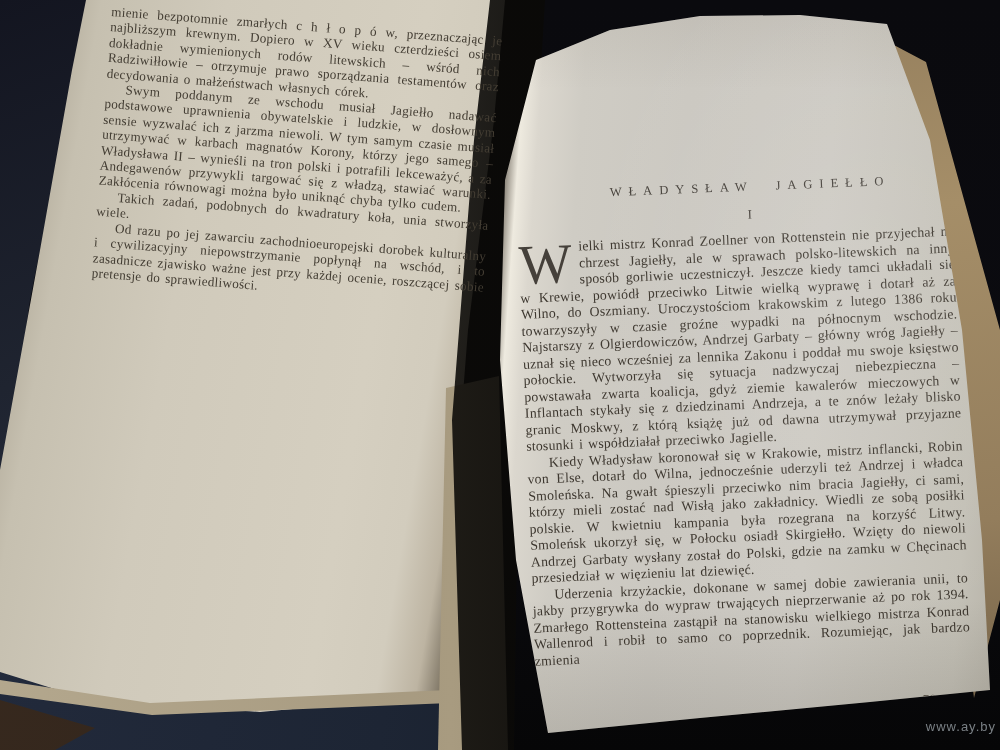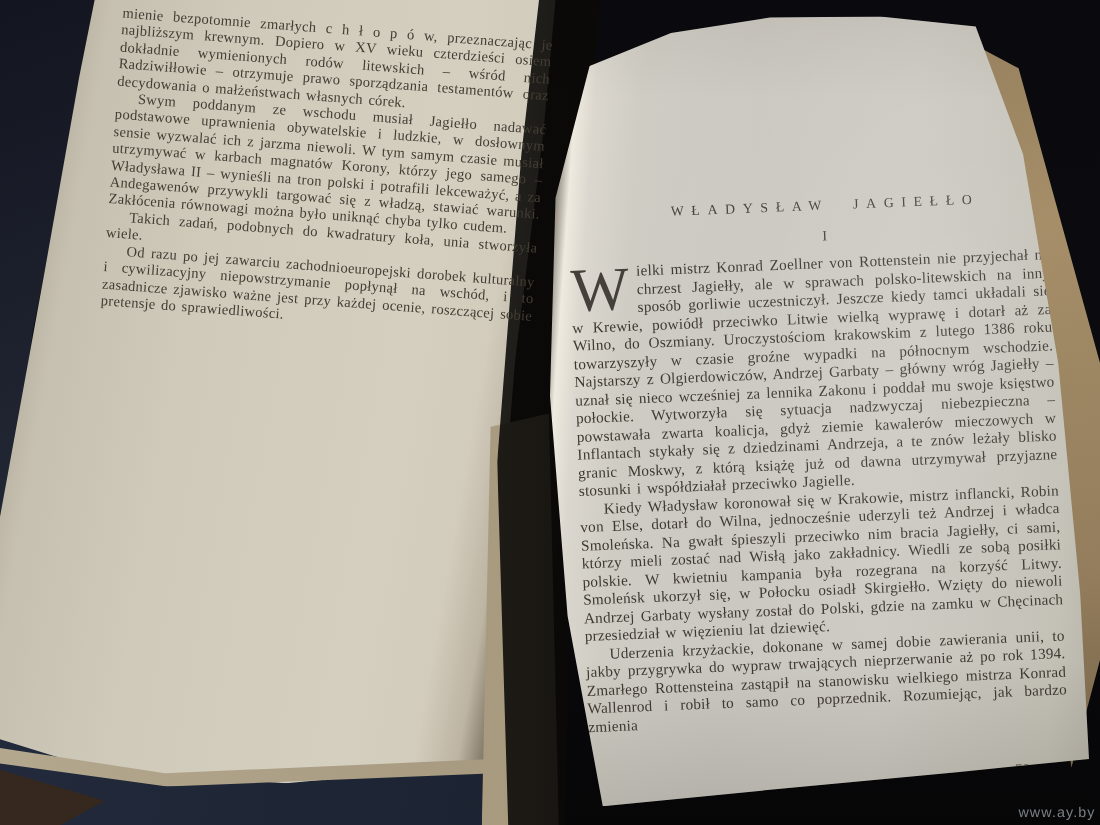--- a/index.html
+++ b/index.html
@@ -92,21 +92,21 @@
   .dropcap{
     float:left;font-size:56px;line-height:42px;
     padding:3px 7px 0 0;color:#45403a;
   }
   .page-number{
     position:absolute;left:900px;top:692px;width:60px;text-align:center;
     transform:rotate(-2deg);
     color:#5c564c;font-size:12.5px;letter-spacing:1px;
   }
   .watermark{
-    position:absolute;right:4px;bottom:4px;
+    position:absolute;right:4px;bottom:16px;
     font-family:"Liberation Sans","DejaVu Sans",sans-serif;
     font-size:13px;color:#8f969b;letter-spacing:1px;opacity:0.85;
   }
 </style>
 </head>
 <body>
 
 <div class="stage">
 
   <div class="layer cover-left"></div>

